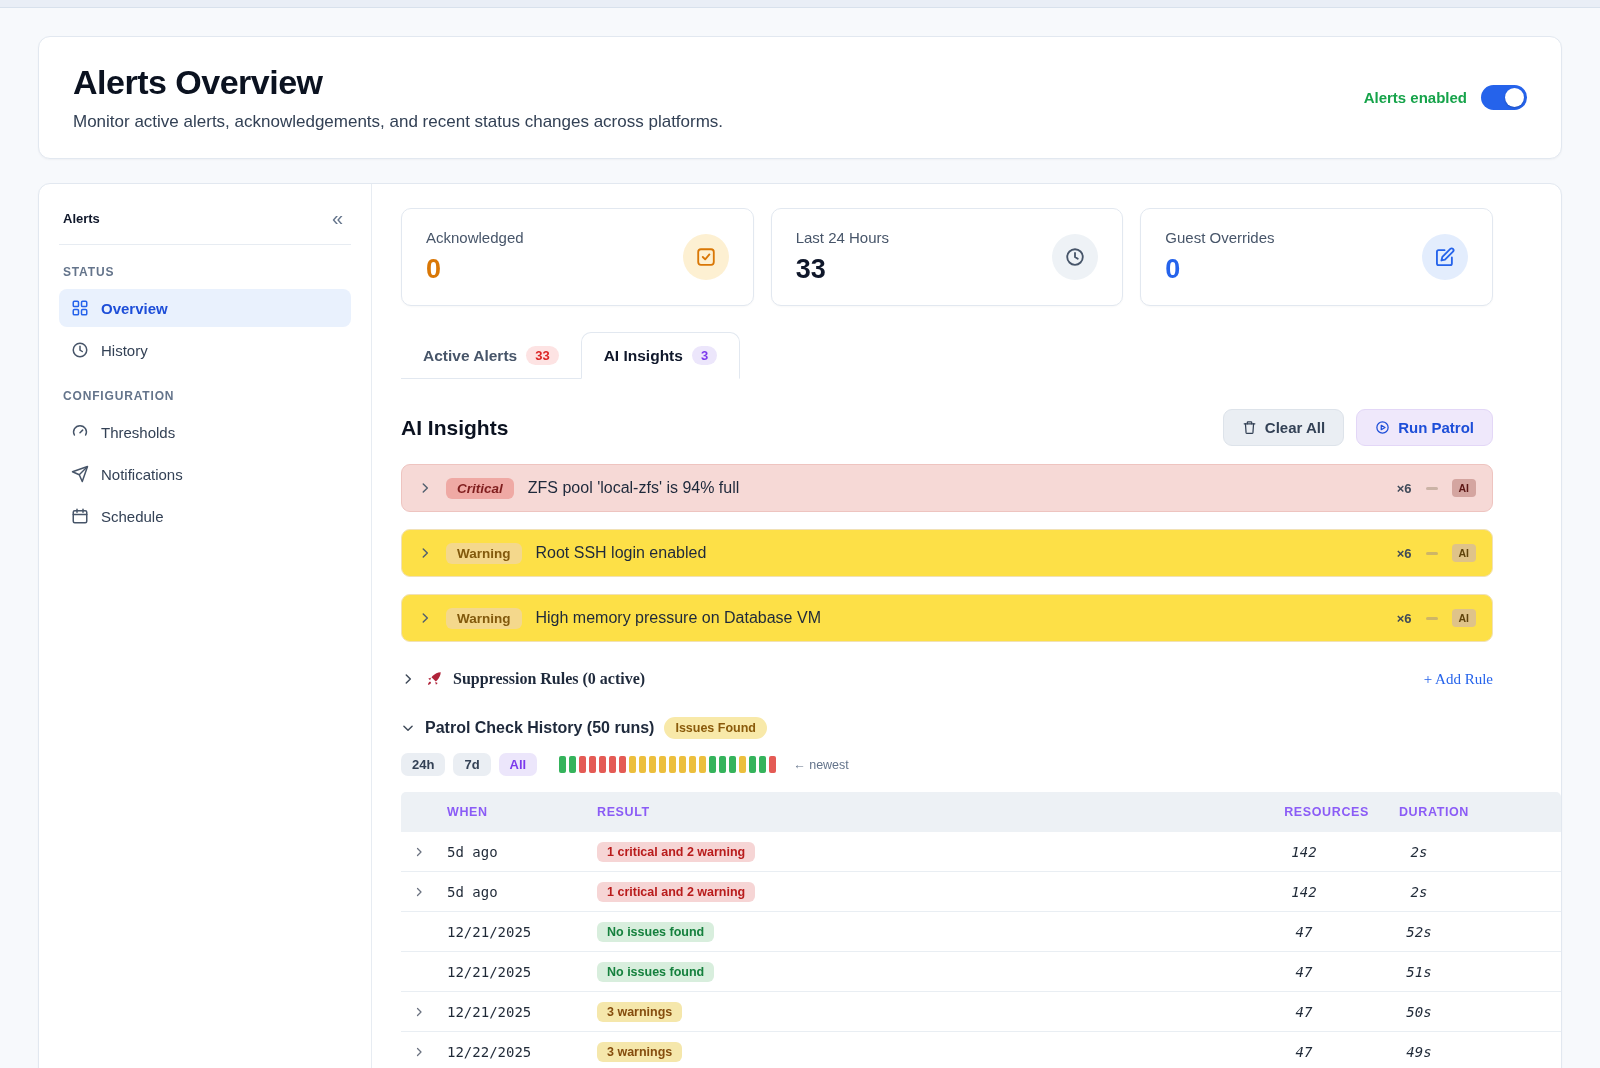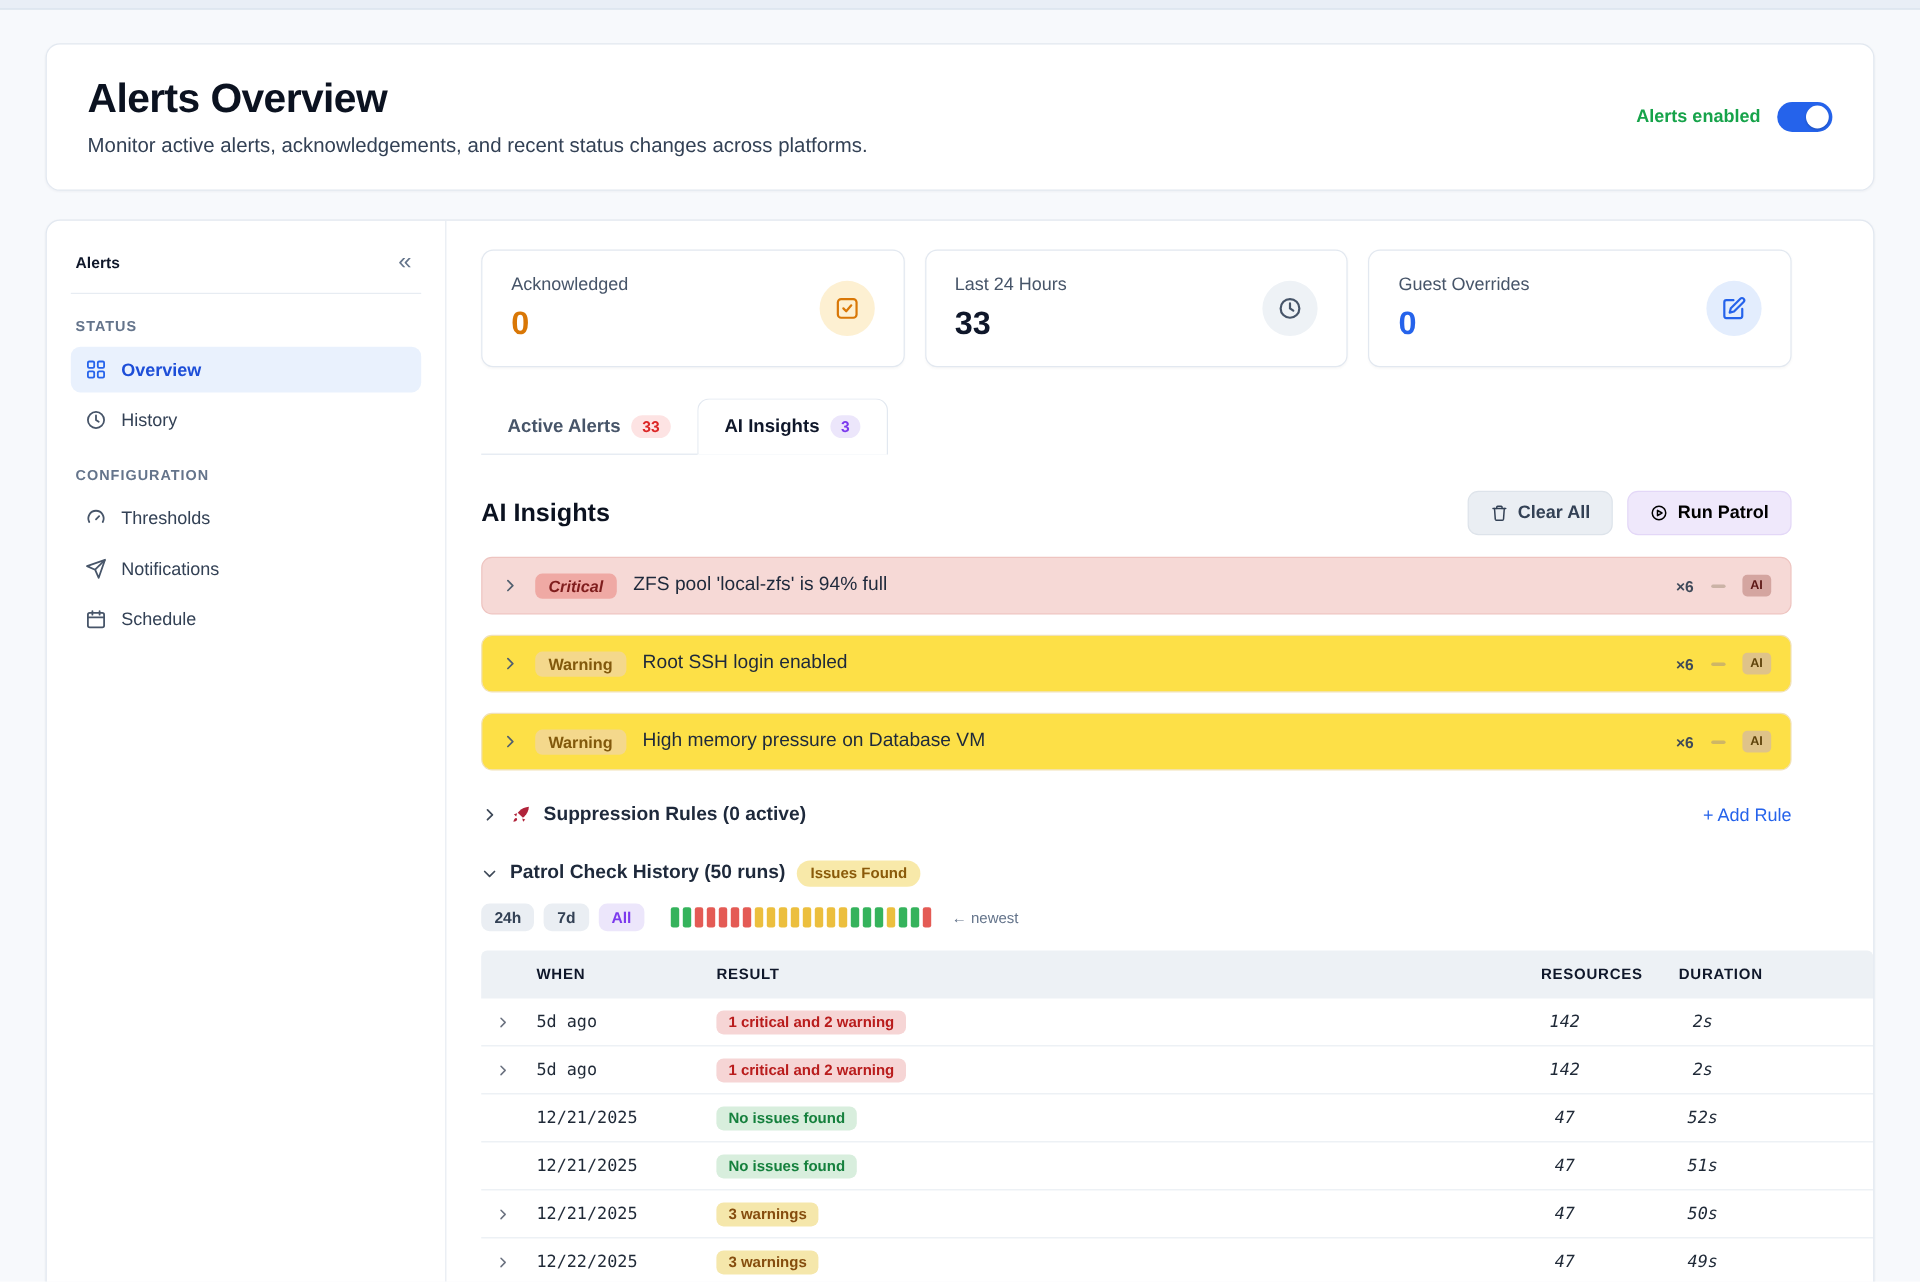--- a/index.html
+++ b/index.html
@@ -73,42 +73,42 @@
   .tab-badge.red    { background:#fde3e3; color:#dc2626; }
   .tab-badge.purple { background:#ece6fb; color:#7c3aed; }
 
   
   .insights-head { margin-top:30px; display:flex; align-items:center; }
   .insights-head h2 { font-size:21px; font-weight:800; color:#0b1220; }
   .actions { margin-left:auto; display:flex; gap:12px; }
   .btn { display:flex; align-items:center; gap:8px; font-size:15px; font-weight:600;
     padding:9px 18px; border-radius:9px; cursor:pointer; border:1px solid transparent; }
   .btn.gray   { background:#eaeef3; color:#334155; border-color:#dde3ea; }
-  .btn.purple { background:#efe8fb; color:#000000; border-color:#e3d7f7;text-align:right; }
+  .btn.purple { background:#efe8fb; color:#1d4ed8; border-color:#e3d7f7;text-align:right; }
 
   
   .alert-list { margin-top:18px; }
   .alert-row { height:48px; border-radius:9px; display:flex; align-items:center; gap:14px;
     padding:0 16px; margin-bottom:17px; cursor:pointer; }
   .alert-row.critical { background:#f6d9d6; border:1px solid #eec4c0; }
   .alert-row.warning  { background:#fde047; border:1px solid #f1e1b6; }
   .alert-chevron { color:#52606f; display:flex; }
   .sev-badge { font-size:13.5px; font-weight:600; padding:3px 11px; border-radius:6px; }
   .sev-badge.critical { background:#efa9a4; color:#7f1d1d;font-style:italic; }
   .sev-badge.warning  { background:#f4d88c; color:#82590c; }
   .alert-msg { font-size:16px; font-weight:500; color:#1e293b; }
   .alert-right { margin-left:auto; display:flex; align-items:center; gap:14px; }
   .alert-count { font-size:13px; font-weight:600; color:#3f4a59; }
   .dismiss-dash { width:12px; height:3px; border-radius:2px; background:#a8947f; opacity:.55; }
   .ai-chip { font-size:10.5px; font-weight:700; padding:3px 7px; border-radius:4px; }
   .ai-chip.critical { background:#d4a5a0; color:#5c1715; }
   .ai-chip.warning  { background:#dfc389; color:#5f430b; }
 
   
-  .suppression-row { display:flex; align-items:center; gap:10px; margin-top:4px; height:40px; }
+  .suppression-row { display:flex; align-items:center; gap:10px; margin-top:4px; height:40px;font-family:Liberation Serif, serif; }
   .suppression-row .label { font-size:16px; font-weight:600; color:#1e293b; }
   .add-rule { margin-left:auto; color:#2563eb; font-size:15px; font-weight:500; cursor:pointer; }
   .chev { color:#3f4a59; display:flex; cursor:pointer; }
 
   
   .patrol-head { display:flex; align-items:center; gap:10px; margin-top:18px; }
   .patrol-title { font-size:16px; font-weight:600; color:#1e293b; }
   .issues-badge { background:#f8e9a9; color:#8a5a0a; font-size:12.5px; font-weight:600;
     padding:4px 11px; border-radius:999px; }
   .filters-row { display:flex; align-items:center; gap:8px; margin-top:14px; }
@@ -117,21 +117,21 @@
   .pill.active { background:#ece6fb; color:#7c3aed; }
   .sparkline { display:flex; align-items:center; gap:3px; margin-left:14px; }
   .spark-bar { width:7px; height:17px; border-radius:2px; }
   .newest { font-size:12.5px; color:#64748b; margin-left:9px; }
 
   
   .runs-table { margin-top:16px; }
   .t-head, .t-row { display:grid; grid-template-columns:34px 150px 1fr 130px 100px;
     align-items:center; padding-left:12px; padding-right:92px; }
   .t-head { background:#edf1f5; height:40px; border-radius:5px 5px 0 0;
-    font-size:12.5px; font-weight:700; color:#0f172a; letter-spacing:.05em; }
+    font-size:12.5px; font-weight:700; color:#8b5cf6; letter-spacing:.05em; }
   .t-head .num { text-align:right; }
   .t-row { height:40px; border-bottom:1px solid #e9eef3; }
   .t-row .mono { font-family:"DejaVu Sans Mono", monospace; font-size:14px; color:#1f2937; }
   .t-row .num { text-align:center;font-style:italic; }
   .row-chev { color:#6b7280; display:flex; cursor:pointer; }
   .result-badge { display:inline-block; font-size:12.5px; font-weight:600; padding:3px 10px; border-radius:6px; }
   .result-badge.critical { background:#f6d5d5; color:#b91c1c; }
   .result-badge.success  { background:#d8eedd; color:#15803d; }
   .result-badge.warning  { background:#f5e7ab; color:#854d0e; }
 </style>

